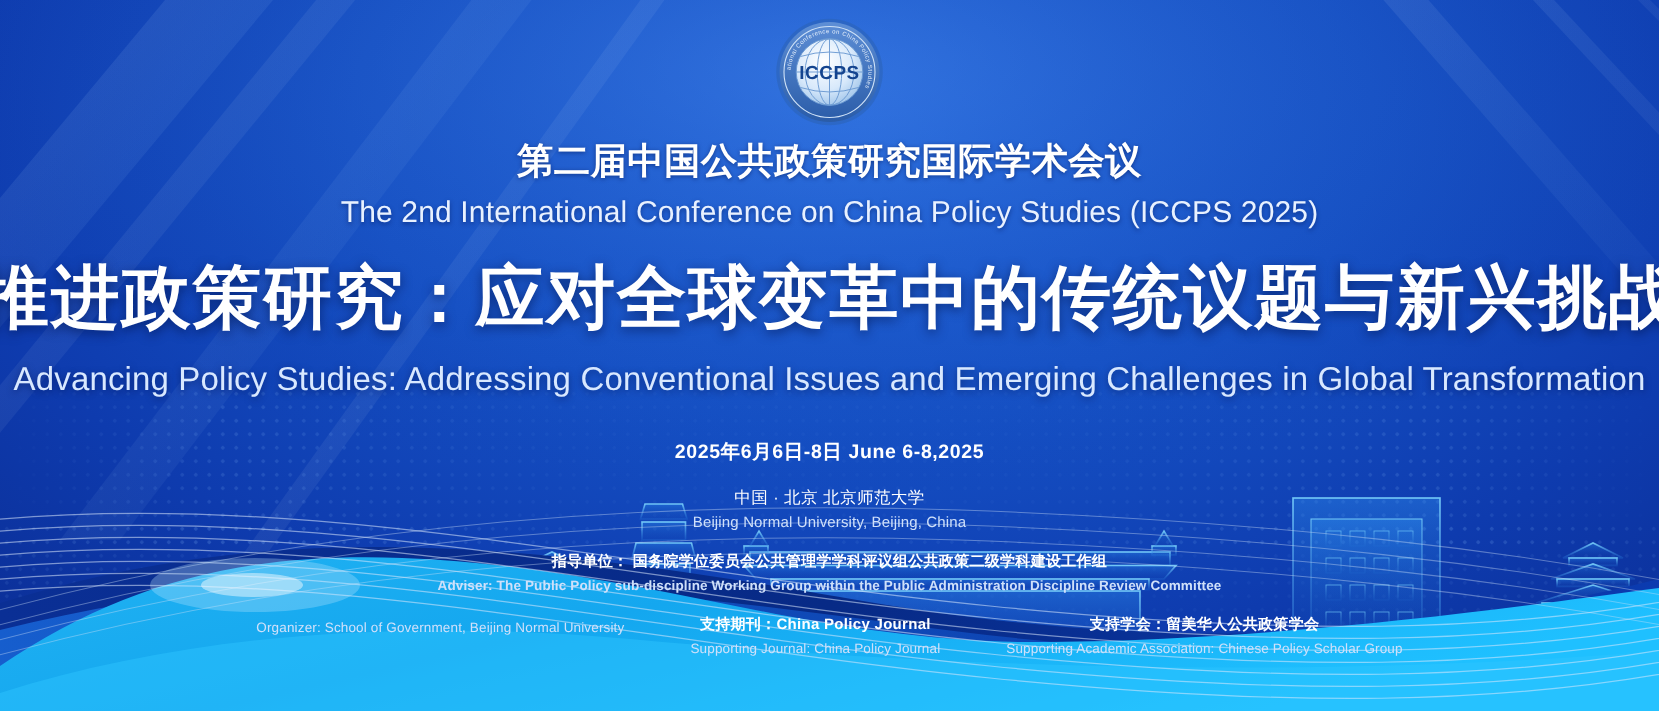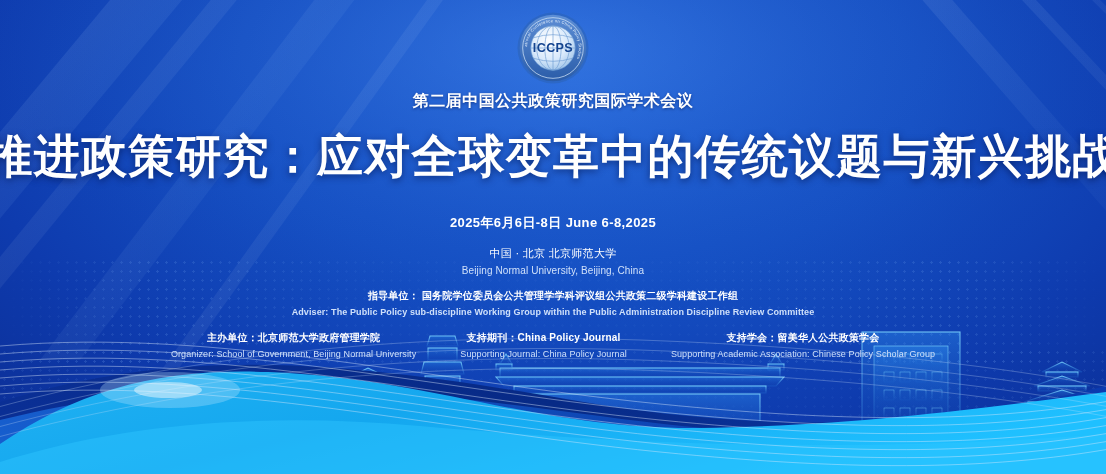--- a/index.html
+++ b/index.html
@@ -44,21 +44,21 @@
 
   
   .content{position:absolute;inset:0;display:flex;flex-direction:column;align-items:center;}
 
   .logo-wrap{margin-top:11px;width:74px;height:74px;position:relative;}
   .logo-wrap svg{width:100%;height:100%;display:block;}
 
   .cn-title{
     margin-top:6px;
     color:#ffffff;
-    font-size:16px;font-weight:bold;letter-spacing:.5px;
+    font-size:24px;font-weight:bold;letter-spacing:.5px;
     text-shadow:0 1px 3px rgba(0,20,80,.55);
   }
   .en-title{
     margin-top:8px;
     color:#e8f1ff;
     font-size:20px;font-weight:400;letter-spacing:.1px;
     text-shadow:0 1px 3px rgba(0,20,80,.5);
   }
 
   .headline-cn{
@@ -347,35 +347,36 @@
         </g>
         <text x="50" y="56" text-anchor="middle" font-family="Liberation Sans, sans-serif" font-size="17" font-weight="bold" fill="#14448f" letter-spacing="0.5">ICCPS</text>
         <text font-family="Liberation Sans, sans-serif" font-size="5.4" fill="#e4effb" letter-spacing="0.45">
           <textPath href="#ringArc" startOffset="25%" text-anchor="middle">International Conference on China Policy Studies</textPath>
         </text>
       </svg>
     </div>
 
     <div class="cn-title">第二届中国公共政策研究国际学术会议</div>
 
+    <div class="en-title">The 2nd International Conference on China Policy Studies (ICCPS 2025)</div>
 
     <div class="headline-cn">推进政策研究：应对全球变革中的传统议题与新兴挑战</div>
 
+    <div class="headline-en">Advancing Policy Studies: Addressing Conventional Issues and Emerging Challenges in Global Transformation</div>
 
     <div class="date-line">2025年6月6日-8日  June 6-8,2025</div>
 
     <div class="place-cn">中国 · 北京 北京师范大学</div>
     <div class="place-en">Beijing Normal University, Beijing, China</div>
 
     <div class="adviser-cn">指导单位： 国务院学位委员会公共管理学学科评议组公共政策二级学科建设工作组</div>
     <div class="adviser-en">Adviser: The Public Policy sub-discipline Working Group within the Public Administration Discipline Review Committee</div>
 
     <div class="orgs">
       <div class="org-col">
-        <div class="org-cn">主办单位：北京师范大学政府管理学院</div>
         <div class="org-en">Organizer: School of Government, Beijing Normal University</div>
       </div>
       <div class="org-col">
         <div class="org-cn">支持期刊：China Policy Journal</div>
         <div class="org-en">Supporting Journal: China Policy Journal</div>
       </div>
       <div class="org-col">
         <div class="org-cn">支持学会：留美华人公共政策学会</div>
         <div class="org-en">Supporting Academic Association: Chinese Policy Scholar Group</div>
       </div>

